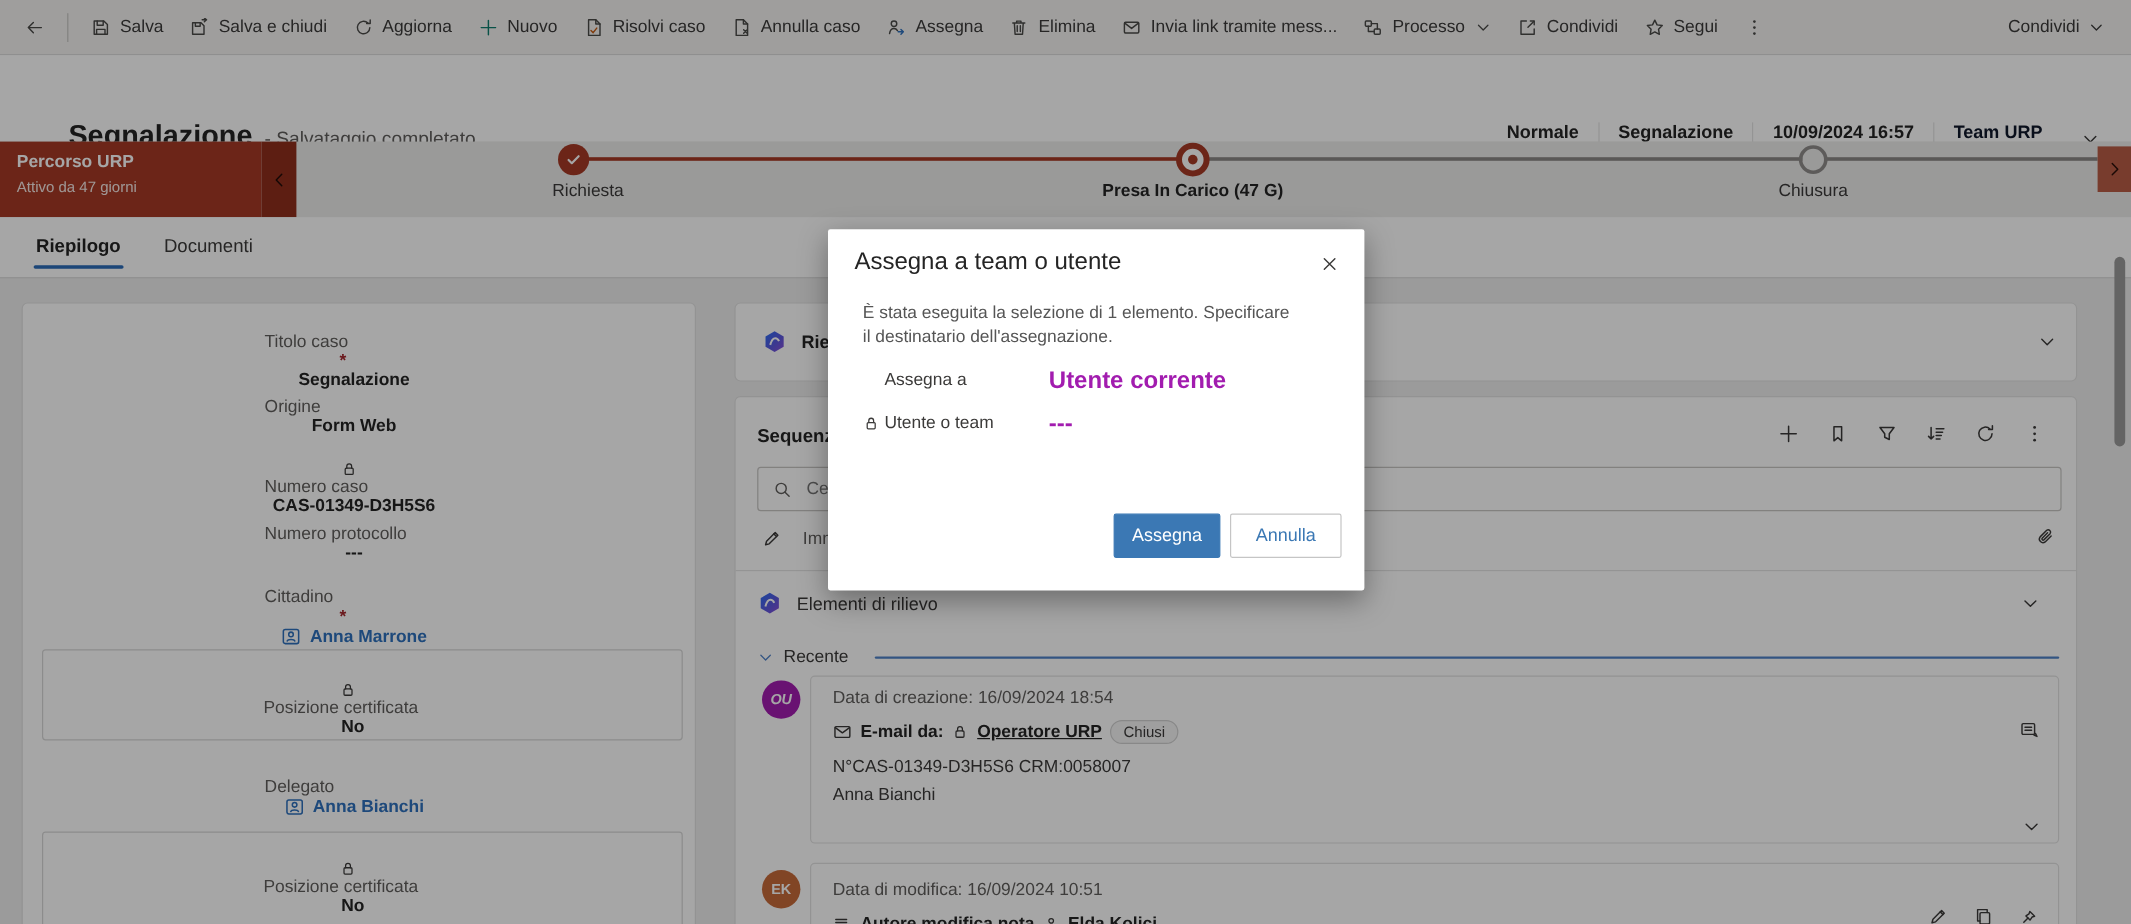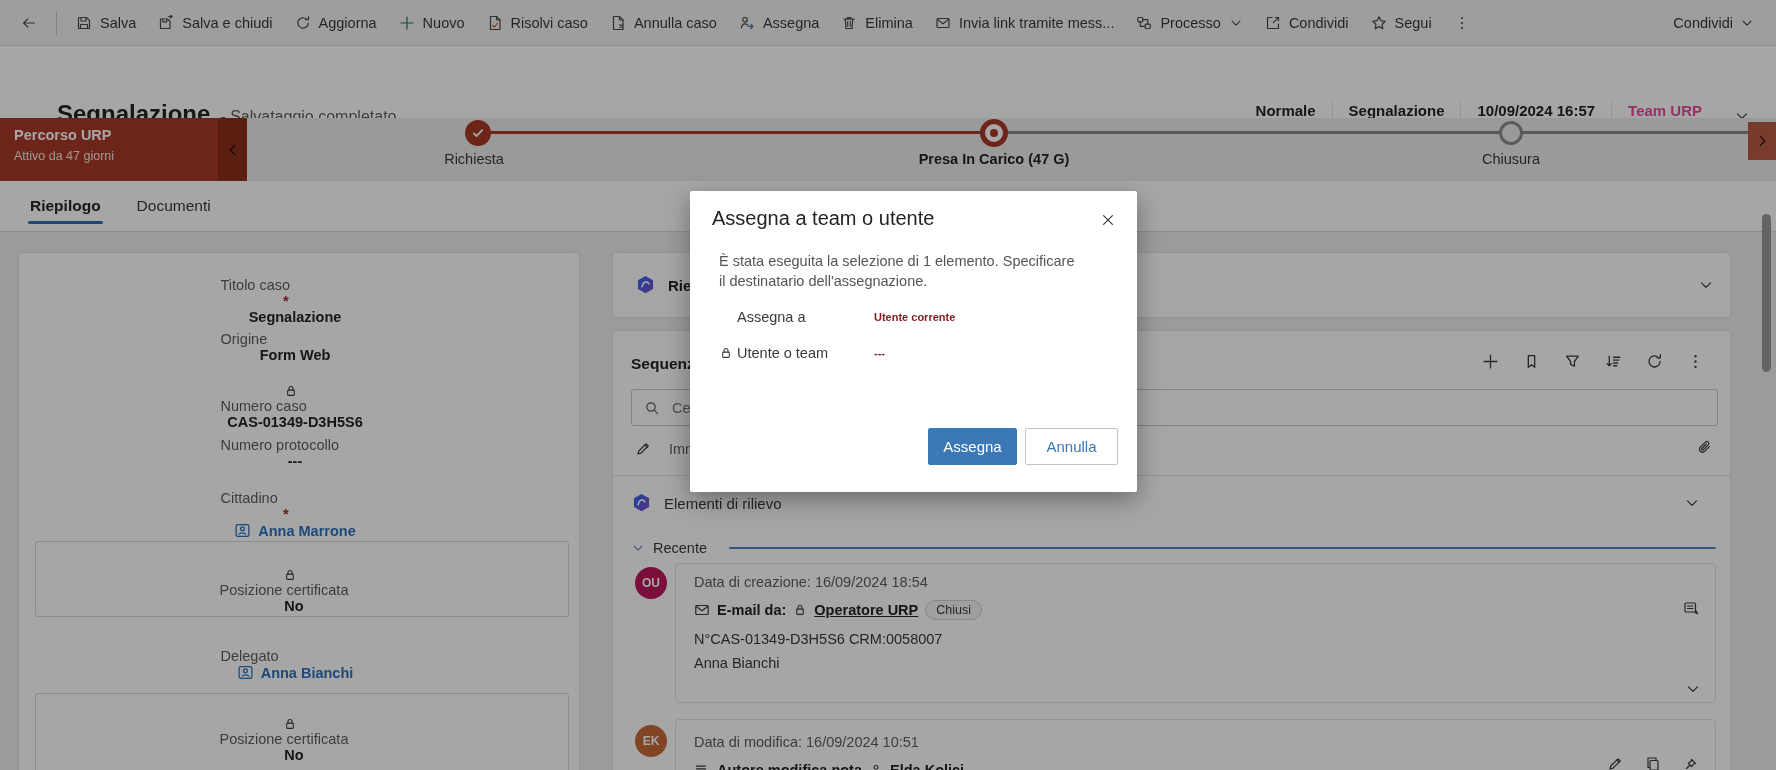--- a/index.html
+++ b/index.html
@@ -20,21 +20,21 @@
   .pagehead{left:0;top:46px;width:1776px;height:72px;background:#ffffff;}
   .ph-titlerow{position:absolute;left:57px;top:54px;display:flex;align-items:baseline;gap:10px;white-space:nowrap;}
   .ph-title{font-size:24px;font-weight:700;}
   .ph-sub{font-size:16px;color:#605e5c;}
   .ph-entity{position:absolute;left:57px;top:88px;font-size:13.5px;color:#3b3a39;}
   .stats{position:absolute;right:58px;top:56px;display:flex;align-items:flex-start;}
   .stat{padding:0 16px;border-left:1px solid #e4e4e4;white-space:nowrap;}
   .stat:first-child{border-left:none;}
   .stat-v{font-size:15px;font-weight:700;line-height:18px;}
   .stat-l{font-size:13px;color:#605e5c;margin-top:2px;}
-  .stat-v.link{color:#ec4899;}
+  .stat-v.link{color:#0f172a;}
   .ph-chev{position:absolute;right:26px;top:62px;color:#3b3a39;cursor:pointer;}
   
   .bpf{left:0;top:118px;width:1776px;height:63px;background:#ededec;}
   .bpf-box{position:absolute;left:0;top:0;width:218px;height:63px;background:#a63a25;color:#fff;}
   .bpf-name{position:absolute;left:14px;top:9px;font-size:14.5px;font-weight:700;}
   .bpf-status{position:absolute;left:14px;top:31px;font-size:12.5px;color:rgba(255,255,255,.88);}
   .bpf-collapse{position:absolute;left:218px;top:0;width:29px;height:63px;background:#8f2f1c;display:flex;align-items:center;justify-content:center;color:#1f0c08;cursor:pointer;}
   .bpf-next{position:absolute;left:1748px;top:4px;width:28px;height:38px;background:#b85c45;display:flex;align-items:center;justify-content:center;color:#2a0f09;cursor:pointer;}
   .bpf-line{position:absolute;top:13px;height:3px;}
   .bpf-line.red{background:#a63a25;}
@@ -88,21 +88,21 @@
   
   .overlay{position:absolute;left:0;top:0;width:1776px;height:770px;background:rgba(0,0,0,0.35);z-index:50;}
   .dialog{position:absolute;left:690px;top:191px;width:447px;height:301px;background:#fff;z-index:60;
           box-shadow:0 8px 24px rgba(0,0,0,.35);border-radius:2px;}
   .dlg-title{position:absolute;left:22px;top:16px;font-size:20px;font-weight:400;color:#242424;}
   .dlg-close{position:absolute;right:14px;top:14px;width:30px;height:30px;display:flex;align-items:center;justify-content:center;color:#3b3a39;cursor:pointer;}
   .dlg-msg{position:absolute;left:29px;top:60px;font-size:14.5px;color:#555;line-height:20px;}
   .dlg-row{position:absolute;left:0;right:20px;height:22px;display:flex;align-items:center;padding-left:16px;}
   .dlg-icon{position:absolute;left:29px;width:18px;color:#3b3a39;display:flex;}
   .dlg-label{position:absolute;left:47px;color:#3b3a39;}
-  .dlg-value{position:absolute;left:184px;font-weight:700;color:#7f1d1d;font-size:11px;}
+  .dlg-value{position:absolute;left:184px;font-weight:700;color:#a21caf;font-size:20px;}
   .dlg-btns{position:absolute;right:19px;bottom:27px;display:flex;gap:8px;}
   .btn{height:37px;font-size:15px;font-family:inherit;border-radius:2px;cursor:pointer;}
   .btn-primary{width:89px;background:#3b78b4;border:1px solid #3b78b4;color:#fff;}
   .btn-secondary{width:93px;background:#fff;border:1px solid #c5c5c5;color:#3b78b4;}
   .cop-hex{width:21px;height:21px;flex:none;}
 </style>
 </head>
 <body>
 
 <svg width="0" height="0" style="position:absolute">
@@ -389,21 +389,21 @@
     <div class="bpf-line red" style="left:478px;width:510px;"></div>
     <div class="bpf-line gray" style="left:1000px;width:502px;"></div>
     <div class="bpf-line gray" style="left:1520px;width:228px;"></div>
     <div class="st-circle st-done">
         <svg class="ic" style="color:#fff">
           <use href="#i-check"></use>
         </svg>
       </div>
     <div class="st-circle st-cur"></div>
     <div class="st-circle st-fut"></div>
-    <div class="st-label" style="left:344px;">Richiesta</div>
+    <div class="st-label" style="left:360px;">Richiesta</div>
     <div class="st-label cur" style="left:864px;">Presa In Carico  (47 G)</div>
     <div class="st-label" style="left:1381px;">Chiusura</div>
     <div class="bpf-next">
         <svg class="ic">
           <use href="#i-chevright"></use>
         </svg>
       </div>
   </div>
 
   <div class="abs tabsbar">
@@ -554,21 +554,21 @@
         </svg></div>
 
     <div class="recente-row">
       <svg class="ic sm" style="color:#4f82c8;">
           <use href="#i-chevdown"></use>
         </svg>
       <span class="tdark">Recente</span>
       <span class="recente-line"></span>
     </div>
 
-    <div class="avatar" style="left:22px;top:236px;background:#be185d;">
+    <div class="avatar" style="left:22px;top:236px;background:#a21caf;font-style:italic;">
         <span>OU</span>
       </div>
     <div class="tcard" style="top:232px;height:140px;">
       <div class="trow tmuted" style="top:7px;">
           <span>Data di creazione: 16/09/2024 18:54</span>
         </div>
       <div class="trow" style="top:35px;">
         <svg class="ic" style="color:#3b3a39;">
             <use href="#i-envelope"></use>
           </svg>

